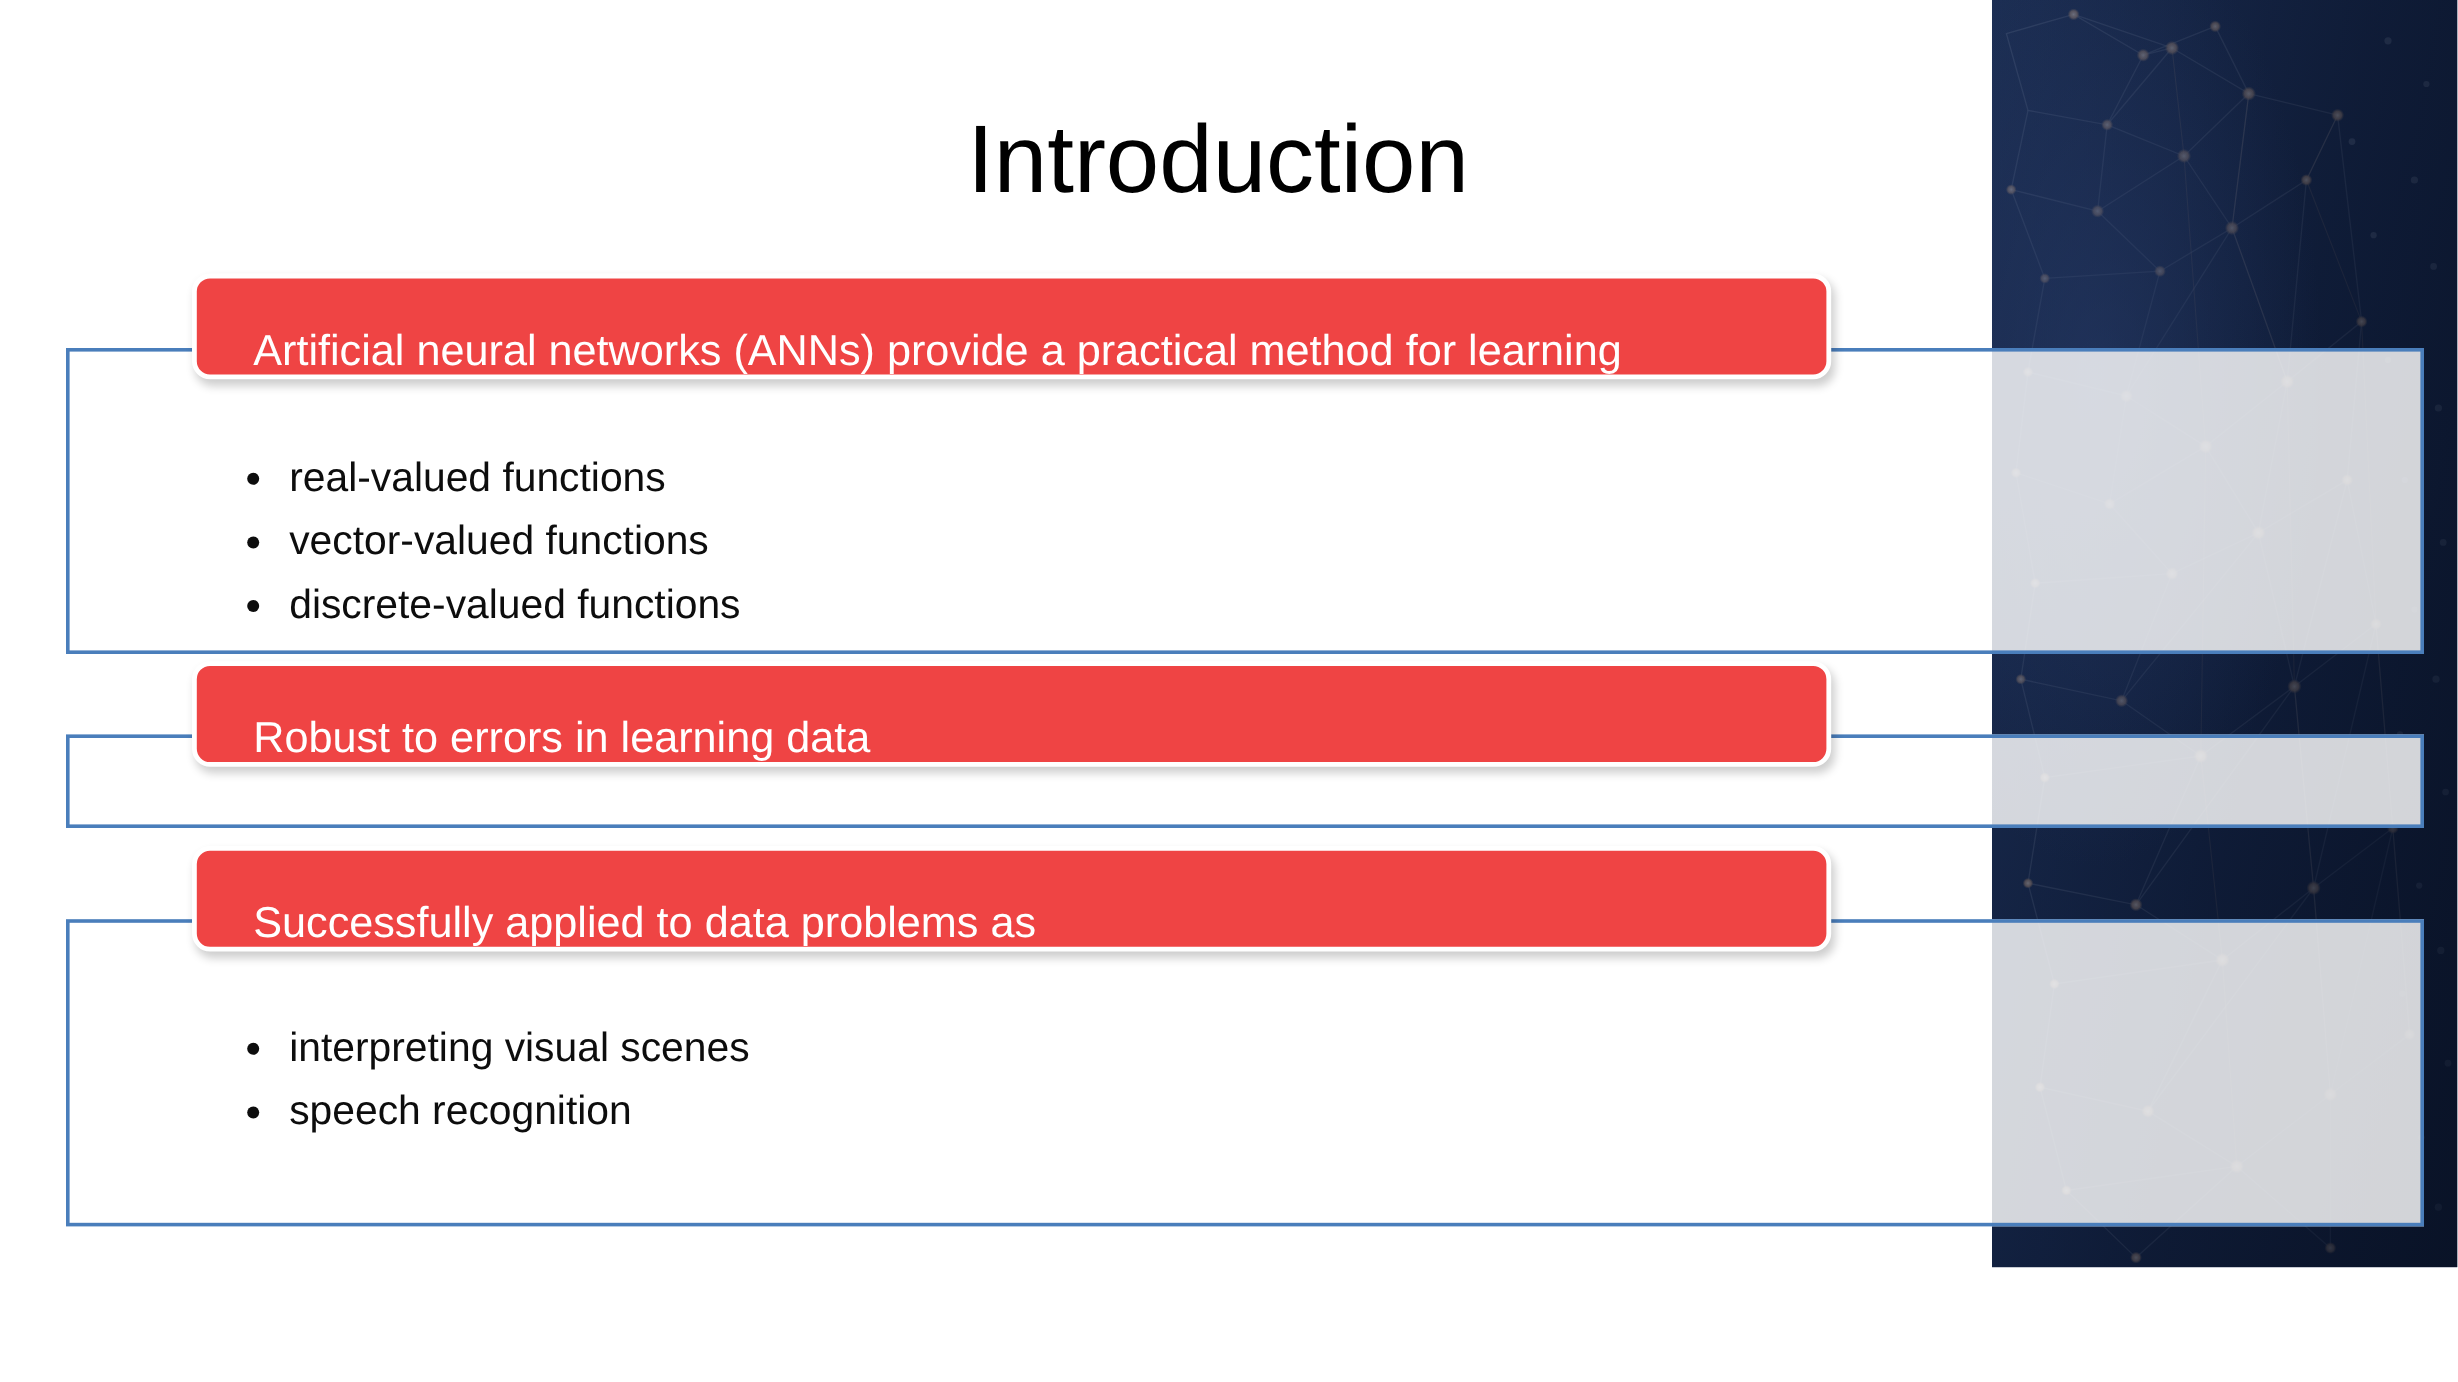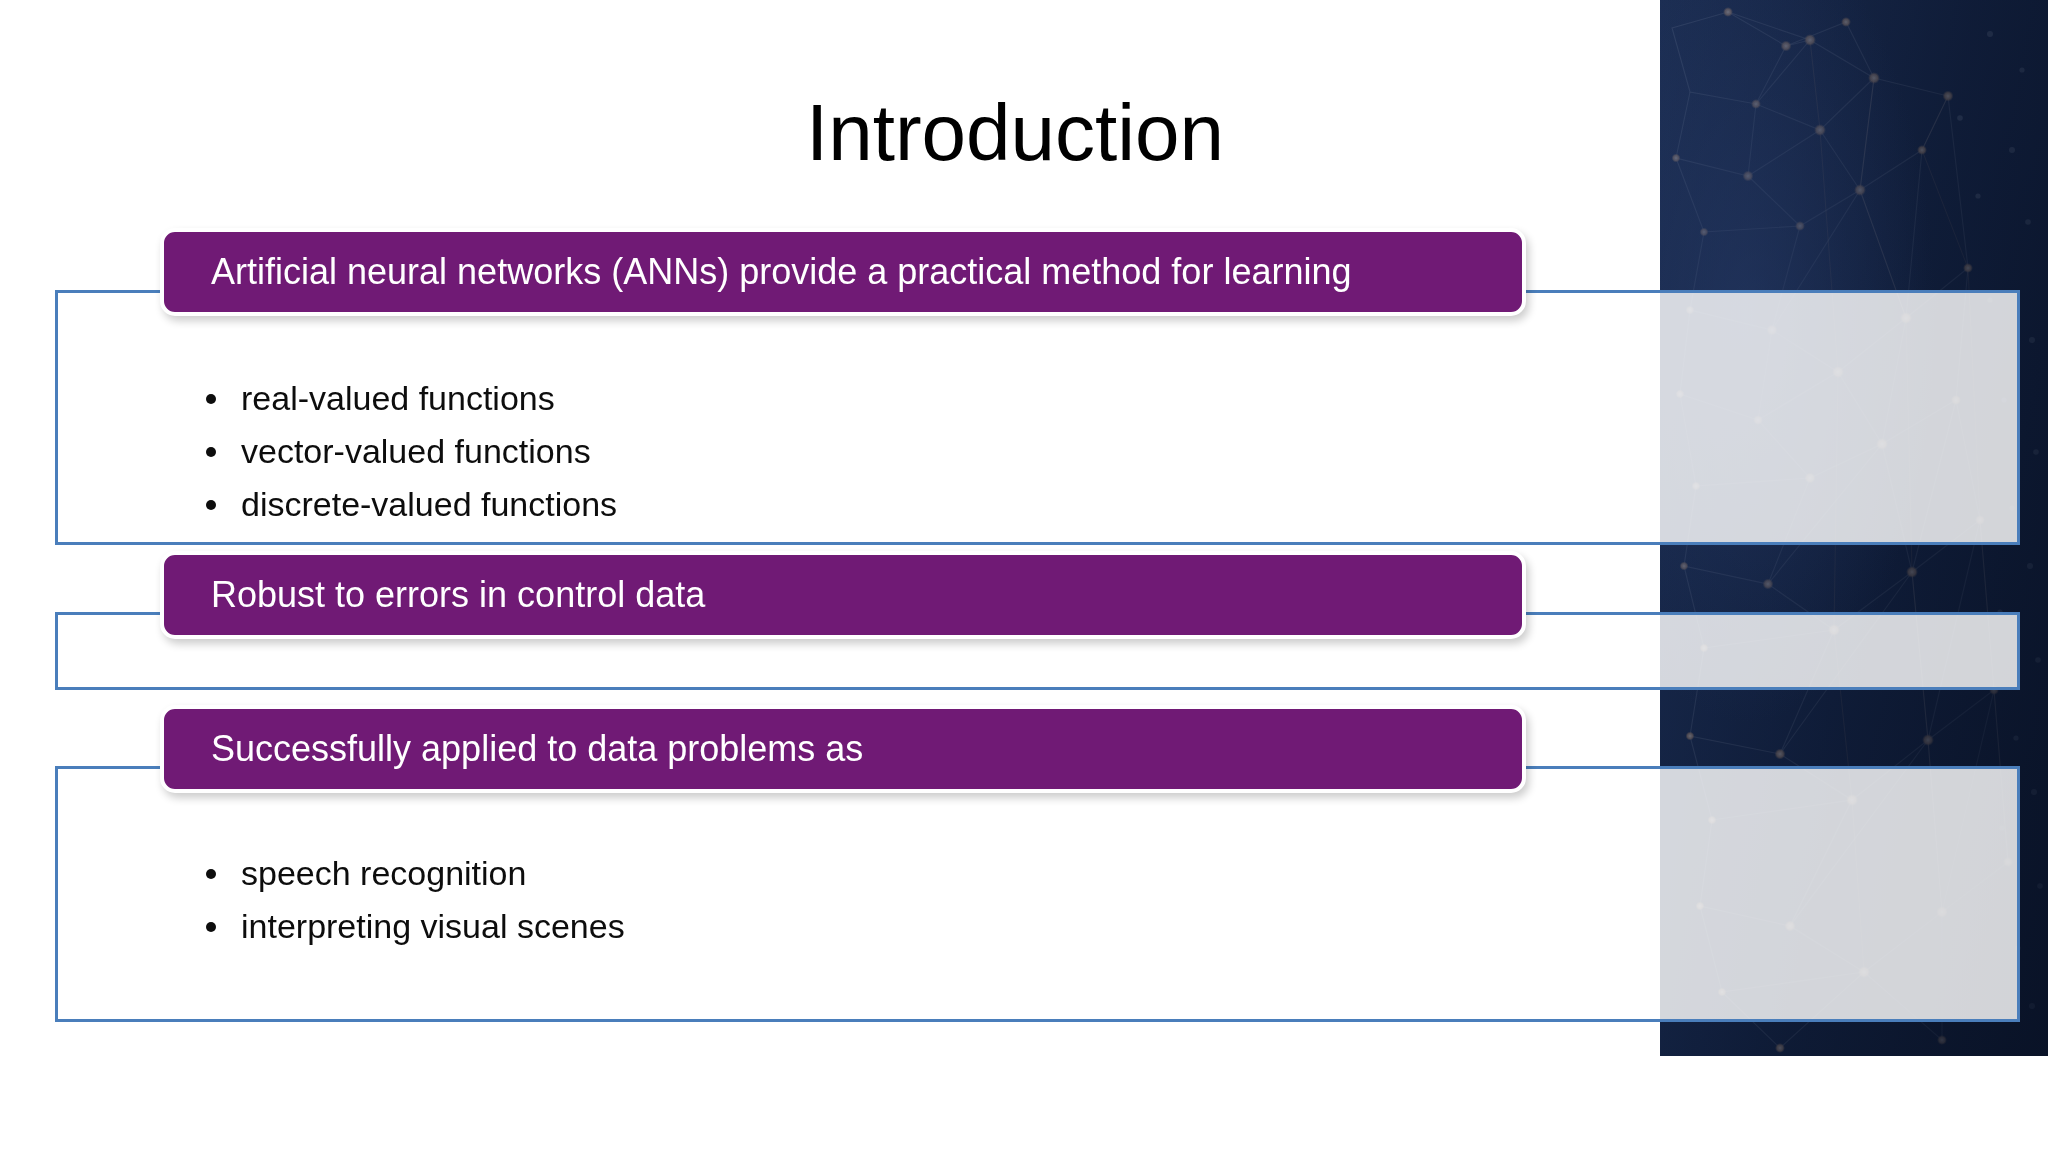--- a/index.html
+++ b/index.html
@@ -73,27 +73,27 @@
     border: 3px solid #4a7ebb;
     background: rgba(255,255,255,0.82);
     box-sizing: border-box;
   }
 
   .section-bar {
     position: absolute;
     left: 160px;
     width: 1366px;
     height: 88px;
-    background: #701a75;
+    background: #ef4444;
     border-radius: 15px;
     border: 4px solid #ffffff;
     box-sizing: border-box;
     box-shadow: 3px 5px 8px rgba(0,0,0,0.20);
     display: flex;
-    align-items: center;
+    align-items: flex-end;
     z-index: 5;
   }
   .section-bar .bar-text {
     color: #ffffff;
     font-size: 36px;
     line-height: 1.15;
     padding-left: 47px;
     font-weight: 400;
     white-space: nowrap;
   }
@@ -268,28 +268,28 @@
     <ul class="bullets" style="top:367px;">
       <li>real-valued functions</li>
       <li>vector-valued functions</li>
       <li>discrete-valued functions</li>
     </ul>
   </div>
 
   <div class="section">
     <div class="section-box" style="top:612px; width:1965px; height:78px;"></div>
     <div class="section-bar" style="top:551px;">
-      <span class="bar-text">Robust to errors in control data</span>
+      <span class="bar-text">Robust to errors in learning data</span>
     </div>
   </div>
 
   <div class="section">
     <div class="section-box" style="top:766px; width:1965px; height:256px;"></div>
     <div class="section-bar" style="top:705px;">
       <span class="bar-text">Successfully applied to data problems as</span>
     </div>
     <ul class="bullets" style="top:842px;">
+      <li>interpreting visual scenes</li>
       <li>speech recognition</li>
-      <li>interpreting visual scenes</li>
     </ul>
   </div>
 
 </div>
 
 </body></html>

